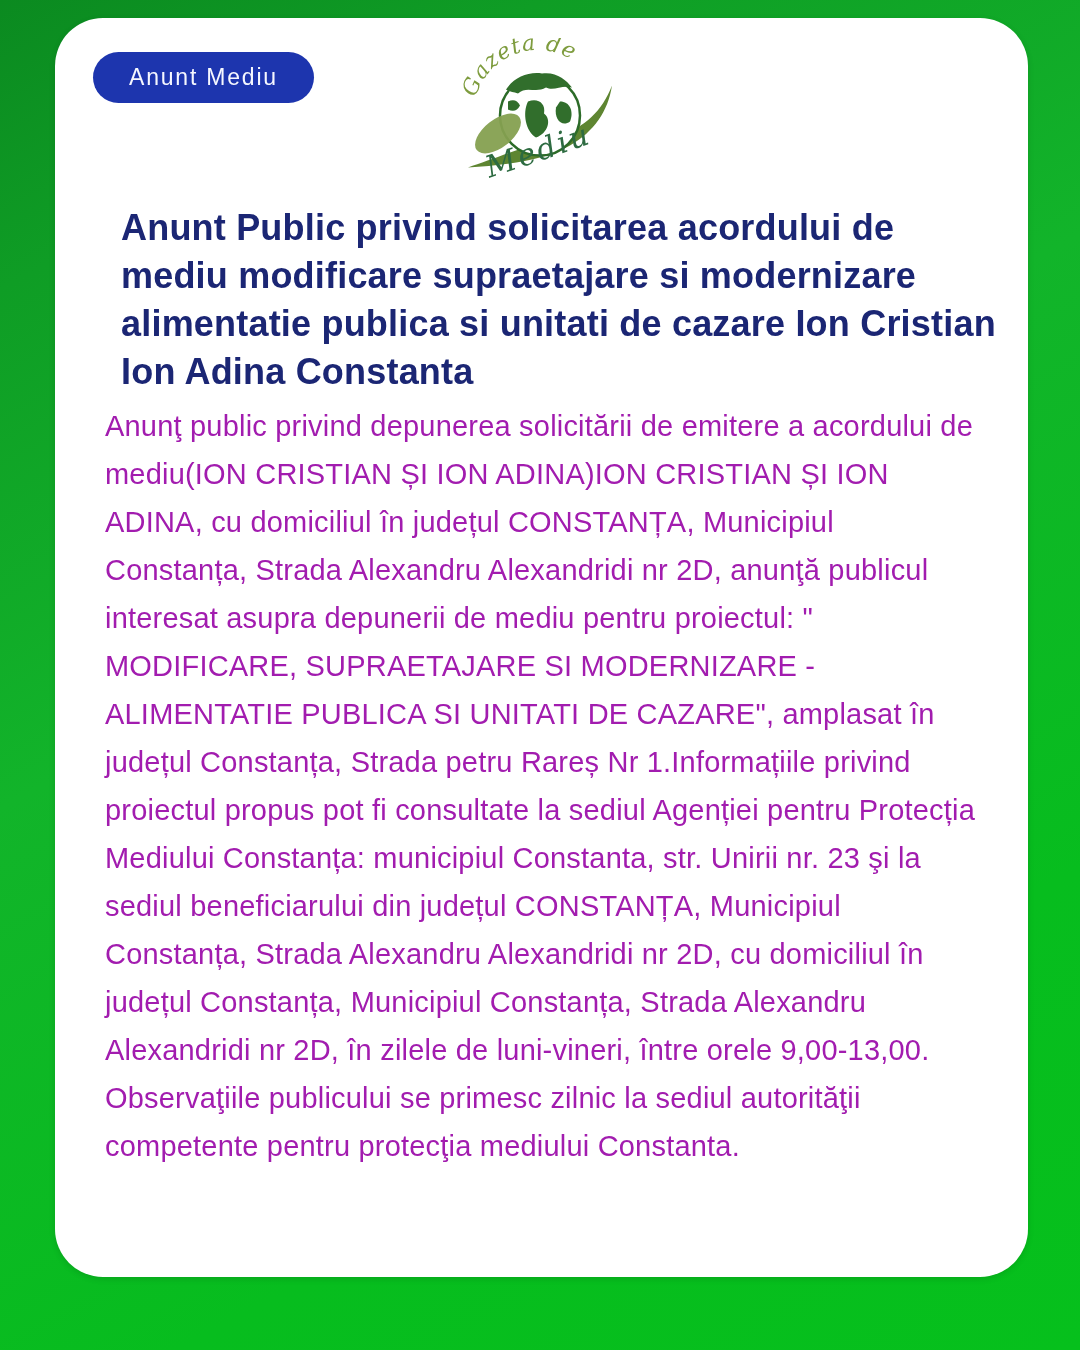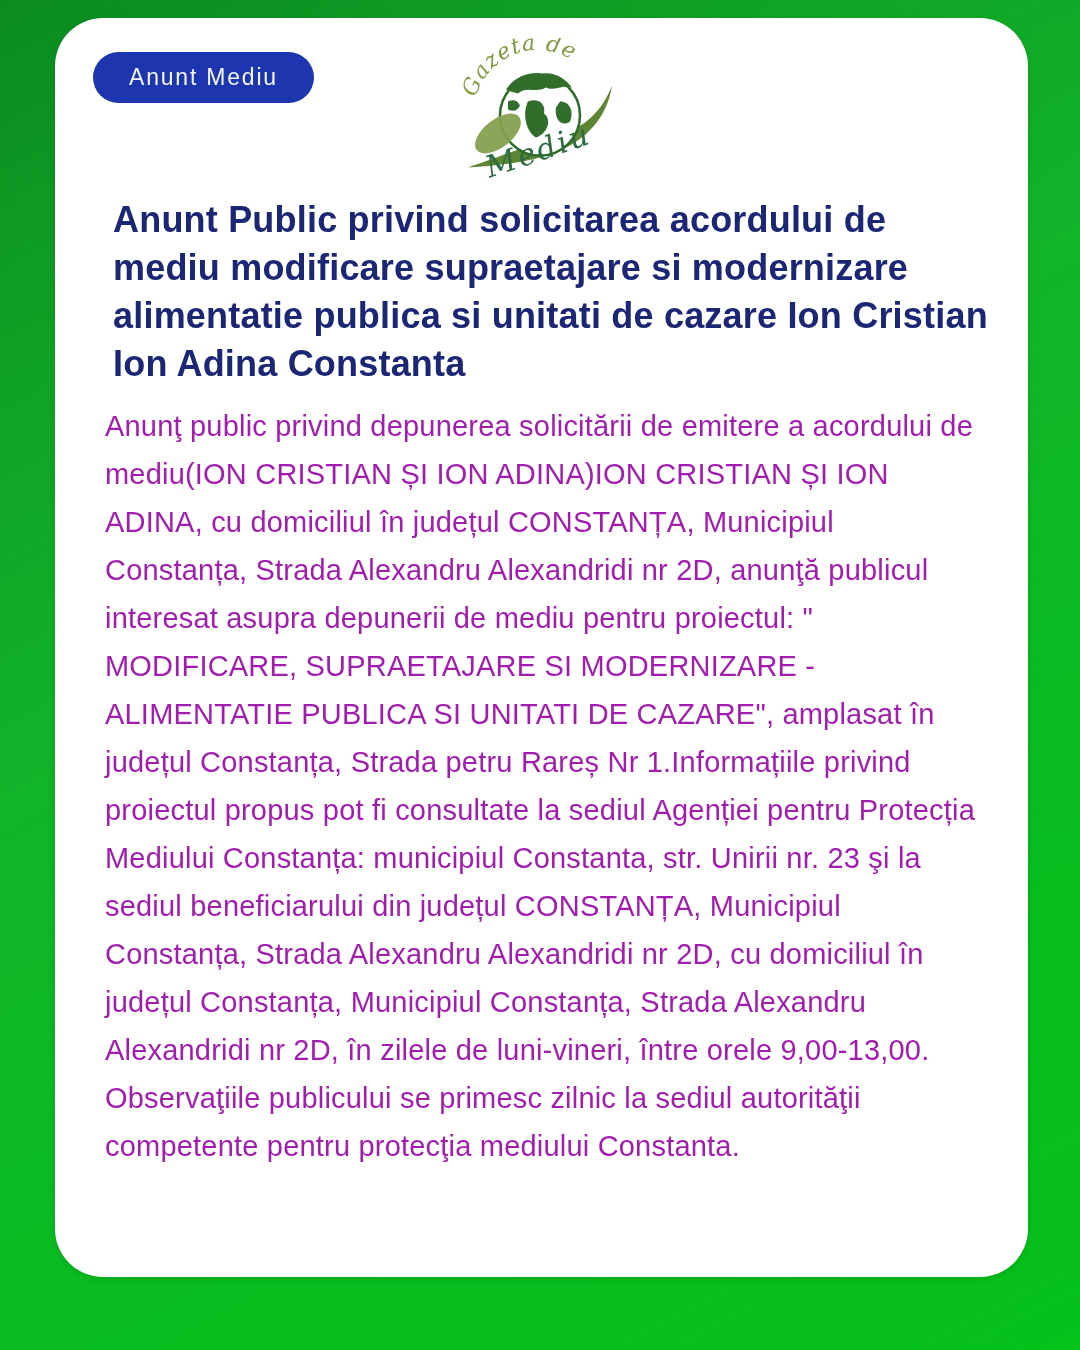--- a/index.html
+++ b/index.html
@@ -48,21 +48,21 @@
     transform: translateX(-50%);
     width: 160px;
     height: 148px;
   }
   .logo svg { width: 100%; height: 100%; }
   .title {
     position: absolute;
     left: 50px;
     top: 170px;
     width: 882px;
-    margin: 8px;
+    margin: 16px;
     color: #1b2674;
     font-size: 36px;
     line-height: 48px;
     font-weight: 800;
     letter-spacing: 0.2px;
   }
   .body-text {
     position: absolute;
     left: 50px;
     top: 384px;

